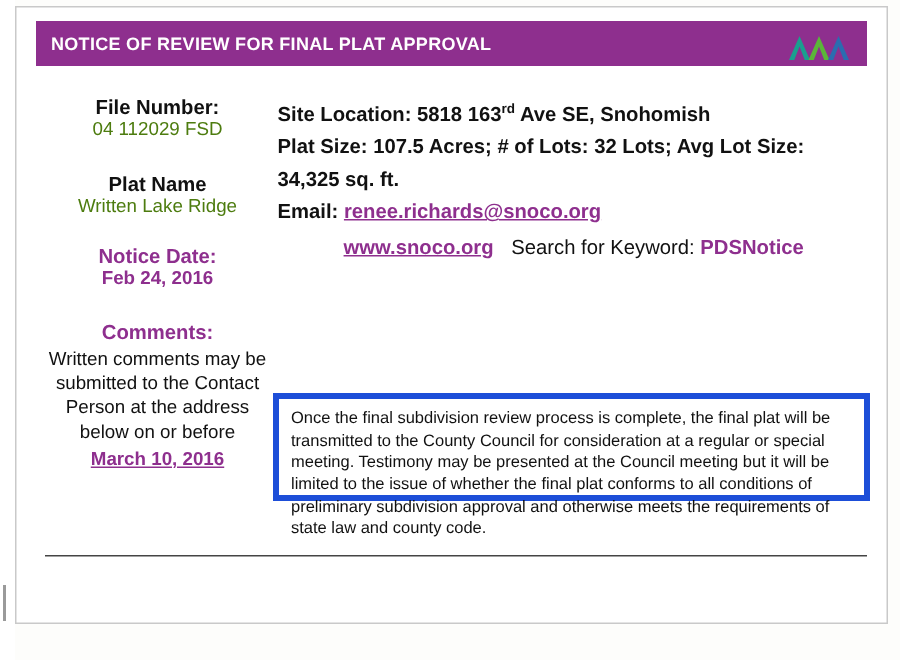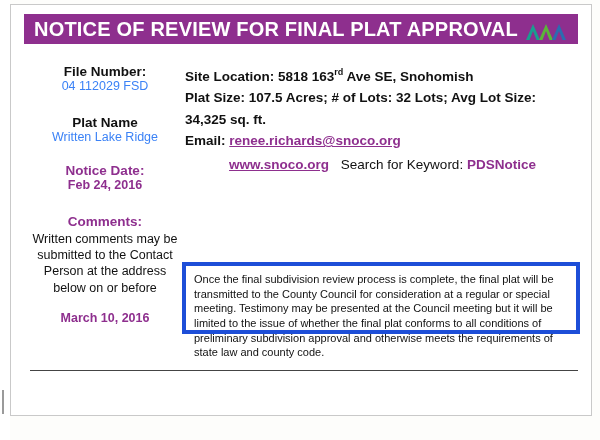--- a/index.html
+++ b/index.html
@@ -32,39 +32,39 @@
   
   .banner{
     position:absolute;left:24px;top:14px;width:554px;height:30px;
     background:#8e2f8e;
     display:flex;align-items:center;
     box-sizing:border-box;
   }
   .banner-title{
     color:#ffffff;
     font-weight:bold;
-    font-size:20px;
+    font-size:12px;
     letter-spacing:.2px;
     padding-left:10px;
     white-space:nowrap;
   }
   .logo{
     position:absolute;right:6px;top:4px;
     width:46px;height:22px;
   }
   
   .leftcol{
     position:absolute;left:30px;top:54px;width:150px;
     text-align:center;
   }
   .lbl{
     font-weight:bold;font-size:13.5px;color:#111;margin-top:10px;
   }
   .val{
-    font-size:12.5px;color:#3b82f6;line-height:1.25;
+    font-size:12.5px;color:#4d7c0f;line-height:1.25;
   }
   .lbl.purple,.val.purple{color:#8e2f8e;}
   .lbl.purple{font-weight:bold;}
   .val.purple{font-weight:bold;}
   .comments-body{
     font-size:12.5px;line-height:1.3;margin-top:2px;color:#111;
   }
   .date-red{color:#8e2f8e;font-weight:bold;}
   
   .rightcol{
@@ -134,21 +134,21 @@
     <div class="val">04 112029 FSD</div>
 
     <div class="lbl" style="margin-top:20px;">Plat Name</div>
     <div class="val">Written Lake Ridge</div>
 
     <div class="lbl purple" style="margin-top:18px;">Notice Date:</div>
     <div class="val purple">Feb 24, 2016</div>
 
     <div class="lbl purple" style="margin-top:20px;">Comments:</div>
     <div class="comments-body">Written comments may be submitted to the Contact Person at the address below on or before</div>
-    <div class="comments-body date-red" style="margin-top:14px;">March 10, 2016</div>
+    <div class="comments-body date-red" style="margin-top:2px;text-decoration:underline;">March 10, 2016</div>
   </div>
 
   <div class="rightcol">
 
 
     <div class="r-line" style="margin-top:14px;">
       <span class="r-strong">Site Location:</span>
       <span class="r-strong">5818 163</span><span class="r-strong sup">rd</span><span class="r-strong"> Ave SE, Snohomish</span>
     </div>
 

